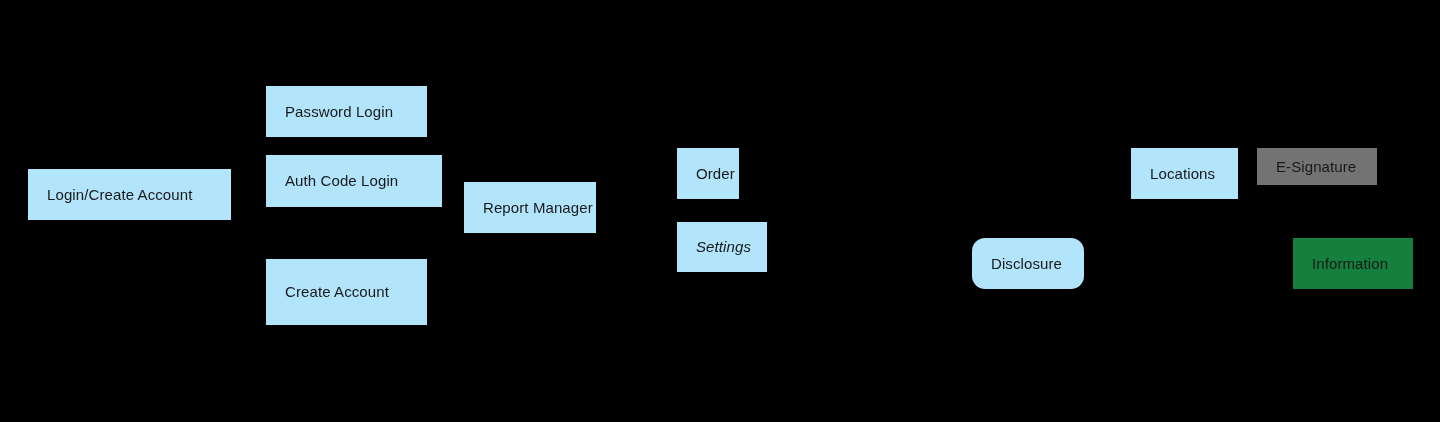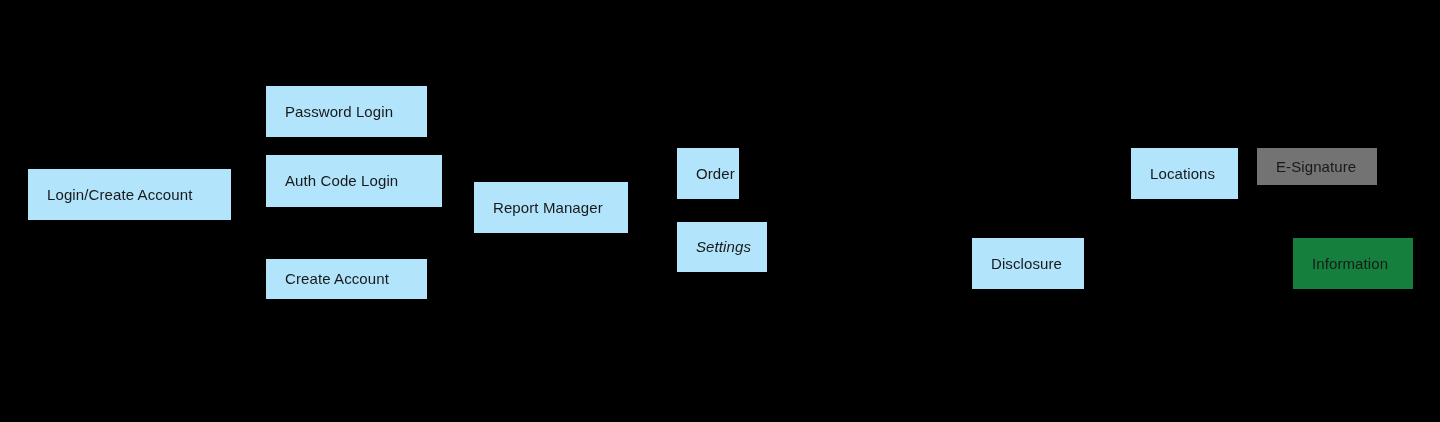--- a/index.html
+++ b/index.html
@@ -46,33 +46,33 @@
 <div id="canvas" style="background: rgb(0, 0, 0);">
     <div class="node" style="left: 28px; top: 169px; width: 203px; height: 51px; background: rgb(178, 228, 251); color: rgb(24, 25, 26);">
       <span class="node-label">Login/Create Account</span>
     </div>
     <div class="node" style="left: 266px; top: 86px; width: 161px; height: 51px; background: rgb(178, 228, 251); color: rgb(24, 25, 26);">
       <span class="node-label">Password Login</span>
     </div>
     <div class="node" style="left: 266px; top: 155px; width: 176px; height: 52px; background: rgb(178, 228, 251); color: rgb(24, 25, 26);">
       <span class="node-label">Auth Code Login</span>
     </div>
-    <div class="node" style="left: 266px; top: 259px; width: 161px; height: 40px; background: rgb(178, 228, 251); color: rgb(24, 25, 26);">
+    <div class="node" style="left: 266px; top: 259px; width: 161px; height: 66px; background: rgb(178, 228, 251); color: rgb(24, 25, 26);">
       <span class="node-label">Create Account</span>
     </div>
-    <div class="node" style="left: 474px; top: 182px; width: 154px; height: 51px; background: rgb(178, 228, 251); color: rgb(24, 25, 26);">
+    <div class="node" style="left: 464px; top: 182px; width: 132px; height: 51px; background: rgb(178, 228, 251); color: rgb(24, 25, 26);">
       <span class="node-label">Report Manager</span>
     </div>
     <div class="node" style="left: 677px; top: 148px; width: 62px; height: 51px; background: rgb(178, 228, 251); color: rgb(24, 25, 26);">
       <span class="node-label">Order</span>
     </div>
     <div class="node" style="left: 677px; top: 222px; width: 90px; height: 50px; background: rgb(178, 228, 251); color: rgb(24, 25, 26); font-style: italic;">
       <span class="node-label">Settings</span>
     </div>
-    <div class="node" style="left: 972px; top: 238px; width: 112px; height: 51px; background: rgb(178, 228, 251); color: rgb(24, 25, 26);">
+    <div class="node" style="left: 972px; top: 238px; width: 112px; height: 51px; background: rgb(178, 228, 251); color: rgb(24, 25, 26); border-radius: 13px;">
       <span class="node-label">Disclosure</span>
     </div>
     <div class="node" style="left: 1115px; top: 148px; width: 107px; height: 51px; background: rgb(178, 228, 251); color: rgb(24, 25, 26); margin-left: 16px;">
       <span class="node-label">Locations</span>
     </div>
     <div class="node" style="left: 1257px; top: 148px; width: 120px; height: 37px; background: #737373; color: rgb(24, 25, 26);">
       <span class="node-label">E-Signature</span>
     </div>
     <div class="node" style="left: 1293px; top: 238px; width: 120px; height: 51px; background: #15803d; color: rgb(24, 25, 26);">
       <span class="node-label">Information</span>

